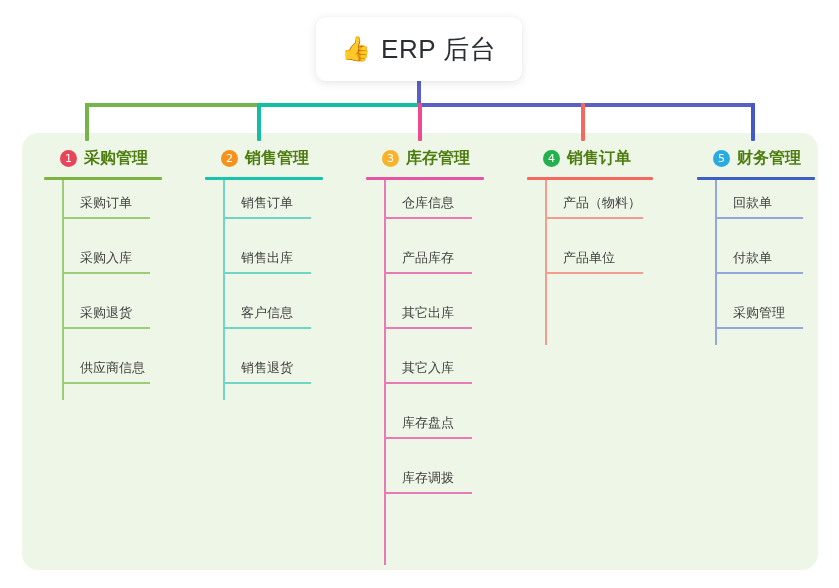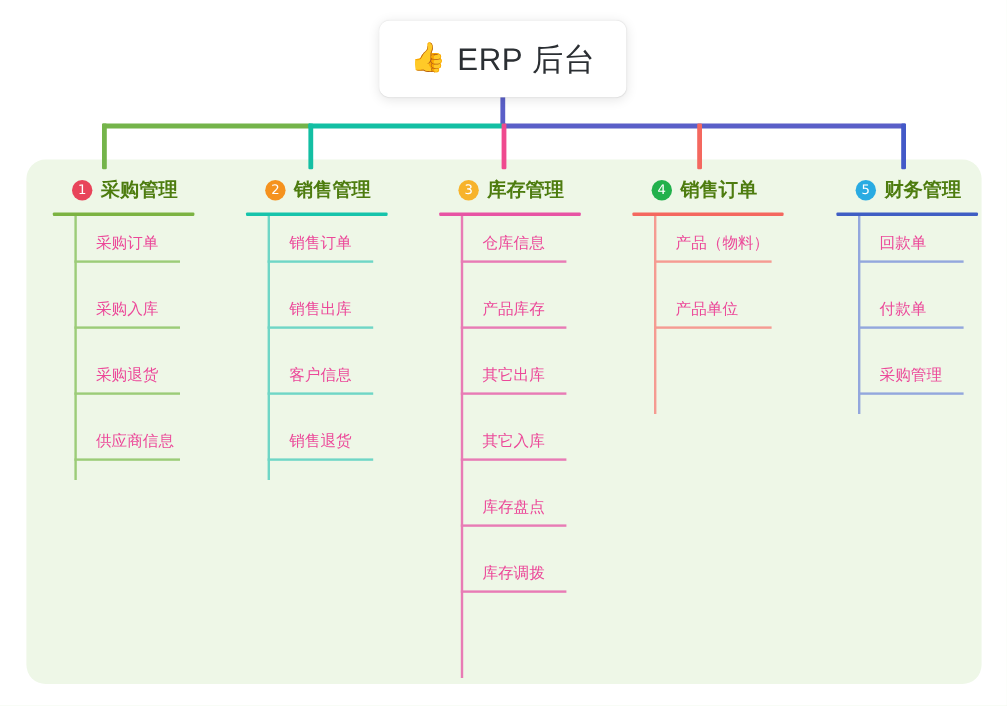--- a/index.html
+++ b/index.html
@@ -55,21 +55,21 @@
     flex:0 0 auto;font-family:"DejaVu Sans",sans-serif;
   }
   .col-title{font-size:16px;color:#4d7c0f;white-space:nowrap;font-weight:bold;}
   .head-rule{height:3px;margin-top:7px;border-radius:1px;}
 
   .items{position:relative;margin-top:0;}
   .spine{position:absolute;left:18px;top:0;width:2px;}
   .item{position:relative;height:55px;}
   .item-label{
     position:absolute;left:36px;top:14px;
-    font-size:13px;color:#ec4899;white-space:nowrap;
+    font-size:13px;color:#404040;white-space:nowrap;
   }
   .item-rule{position:absolute;left:18px;top:37px;height:2px;}
 
   
   #col1{left:44px;}
   #col2{left:205px;}
   #col3{left:366px;}
   #col4{left:527px;}
   #col5{left:697px;}
 </style>

